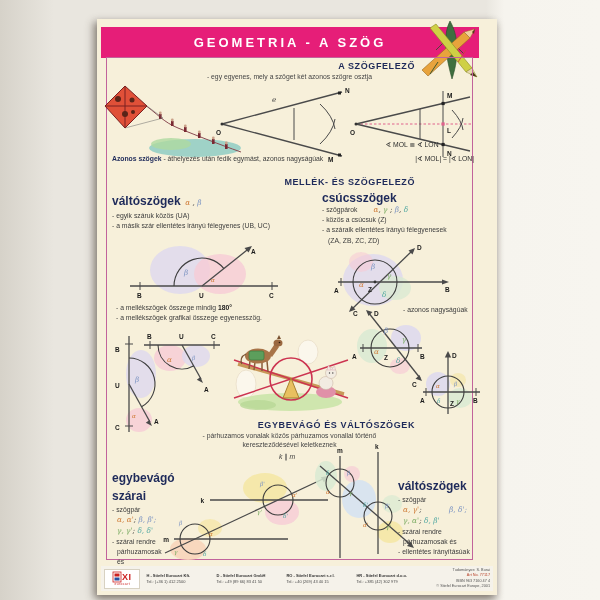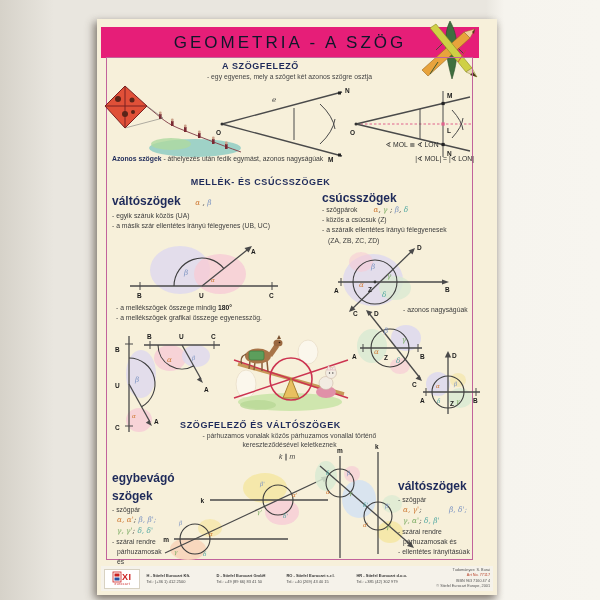--- a/index.html
+++ b/index.html
@@ -5,22 +5,22 @@
 *{margin:0;padding:0;box-sizing:border-box}
 html,body{width:600px;height:600px}
 body{position:relative;overflow:hidden;
   background:linear-gradient(90deg,#d6d2c9 0%,#e9e6df 9%,#e9e6df 81%,#f6f4ee 84%,#f7f5ef 100%);
   font-family:"Liberation Sans","DejaVu Sans",sans-serif;color:#3c3c3c}
 #poster{position:absolute;left:97px;top:19px;width:400px;height:576px;background:#f7f0da;
   box-shadow:-4px 3px 8px rgba(70,60,50,.45),0 4px 7px rgba(70,60,50,.35)}
 #poster>*{position:absolute}
 #frame{left:9px;top:38px;width:367px;height:503px;border:1px solid #c2639b}
 #banner{left:4px;top:8px;width:378px;height:31px;background:#e61e78;display:flex;align-items:center;justify-content:center}
-#banner .t{font-weight:normal;font-size:17px;letter-spacing:3px;color:#0f172a}
-.ttl{width:309px;left:9px;text-align:center;font-weight:bold;font-size:9px;color:#1e2a5a;letter-spacing:.6px}
+#banner .t{font-weight:bold;font-size:13px;letter-spacing:3px;color:#ffffff}
+.ttl{width:309px;left:9px;text-align:right;font-weight:bold;font-size:9px;color:#1e2a5a;letter-spacing:.6px}
 .sub{width:367px;left:9px;text-align:center;font-size:6.8px;color:#454545}
 .bod{font-size:6.8px;line-height:1.5;color:#3c3c3c}
 .nb{font-weight:bold;color:#1e2a5a}
 .colhead{font-weight:bold;font-size:12px;color:#1e2a5a}
 .pair{font:italic 7.4px "DejaVu Serif","DejaVu Sans",serif}
 svg{position:absolute;overflow:visible}
 .pl{font:bold 6.5px "Liberation Sans",sans-serif;fill:#1a1a1a}
 .gk{font:italic 7.2px "DejaVu Serif",serif}
 .gks{font:italic 5.8px "DejaVu Serif",serif}
 .ga{fill:#cf7a35}.gb{fill:#7b93c2}.gg{fill:#77a95f}.gd{fill:#52a8a2}
@@ -130,26 +130,26 @@
   </svg>
 
   <div class="eqn" style="left:255px;top:122px;width:120px;text-align:center">∢ MOL ≅ ∢ LON</div>
 
   <div class="bod" style="left:15px;top:135px;width:362px;display:flex;white-space:nowrap">
     <span class="nb">Azonos szögek</span>&nbsp;
     <span>- áthelyezés után fedik egymást, azonos nagyságúak</span>
     <span class="eqn" style="margin-left:auto">|∢ MOL| = |∢ LON|</span>
   </div>
 
-  <div class="ttl" style="top:158px">MELLÉK- ÉS CSÚCSSZÖGEK</div>
+  <div class="ttl" style="top:158px">MELLÉK- ÉS SZÖGFELEZŐ</div>
 
   <div style="left:15px;top:172px;width:208px">
     <div>
       <span class="colhead">váltószögek</span>
-      <span class="pair" style="margin-left:10px"><span style="color: rgb(207, 122, 53);">α</span><span style="color: rgb(60, 60, 60);"> , </span><span style="color: rgb(123, 147, 194);">β</span></span>
+      <span class="pair" style=""><span style="color: rgb(207, 122, 53);">α</span><span style="color: rgb(60, 60, 60);"> , </span><span style="color: rgb(123, 147, 194);">β</span></span>
     </div>
     <div class="bod" style="margin-top:2px">- egyik száruk közös (UA)</div>
     <div class="bod">- a másik szár ellentétes irányú félegyenes (UB, UC)</div>
   </div>
 
   <div style="left:225px;top:172px;width:152px">
     <div class="colhead">csúcsszögek</div>
     <div class="bod">
       <span>- szögpárok</span>
       <span class="pair" style="margin-left:14px"><span style="color: rgb(207, 122, 53);">α</span><span style="color: rgb(60, 60, 60);">, </span><span style="color: rgb(119, 169, 95);">γ</span><span style="color: rgb(60, 60, 60);"> ; </span><span style="color: rgb(123, 147, 194);">β</span><span style="color: rgb(60, 60, 60);">, </span><span style="color: rgb(82, 168, 162);">δ</span></span>
@@ -309,27 +309,27 @@
     <text x="34" y="10" class="pl">D</text>
     <text x="2" y="55" class="pl">A</text>
     <text x="55" y="55" class="pl">B</text>
     <text x="18" y="40" class="gks ga">α</text>
     <text x="36" y="38" class="gks gb">β</text>
     <text x="38" y="55" class="gks gg">γ</text>
     <text x="19" y="55" class="gks gd">δ</text>
     <text x="32" y="58" class="pl">Z</text>
   </svg>
 
-  <div class="ttl" style="top:401px">SZÖGFELEZŐ ÉS VÁLTÓSZÖGEK</div>
+  <div class="ttl" style="top:401px">EGYBEVÁGÓ ÉS VÁLTÓSZÖGEK</div>
   <div class="sub" style="top:413px">- párhuzamos vonalak közös párhuzamos vonallal történő</div>
   <div class="sub" style="top:422px">kereszteződésével keletkeznek</div>
   <div class="bod" style="left:160px;top:433px;width:60px;text-align:center;font-style:italic">k ∥ m</div>
 
   <div style="left:15px;top:450px;width:92px;line-height:1.5">
-    <div class="colhead">egybevágó szögek</div>
+    <div class="colhead">egybevágó szárai</div>
     <div class="bod">- szögpár</div>
     <div class="pair" style="padding-left:5px;line-height:1.45"><span style="color: rgb(207, 122, 53);">α, α'</span><span style="color: rgb(60, 60, 60);">; </span><span style="color: rgb(123, 147, 194);">β, β';</span></div>
     <div class="pair" style="padding-left:5px;line-height:1.45"><span style="color: rgb(119, 169, 95);">γ, γ'</span><span style="color: rgb(60, 60, 60);">; </span><span style="color: rgb(82, 168, 162);">δ, δ'</span></div>
     <div class="bod">- szárai rendre</div>
     <div class="bod" style="padding-left:5px">párhuzamosak</div>
     <div class="bod" style="padding-left:5px">és</div>
     <div class="bod">- egyező irányításúak</div>
   </div>
 
   <svg style="left:63px;top:433px" width="175" height="112" viewBox="0 0 175 112">

